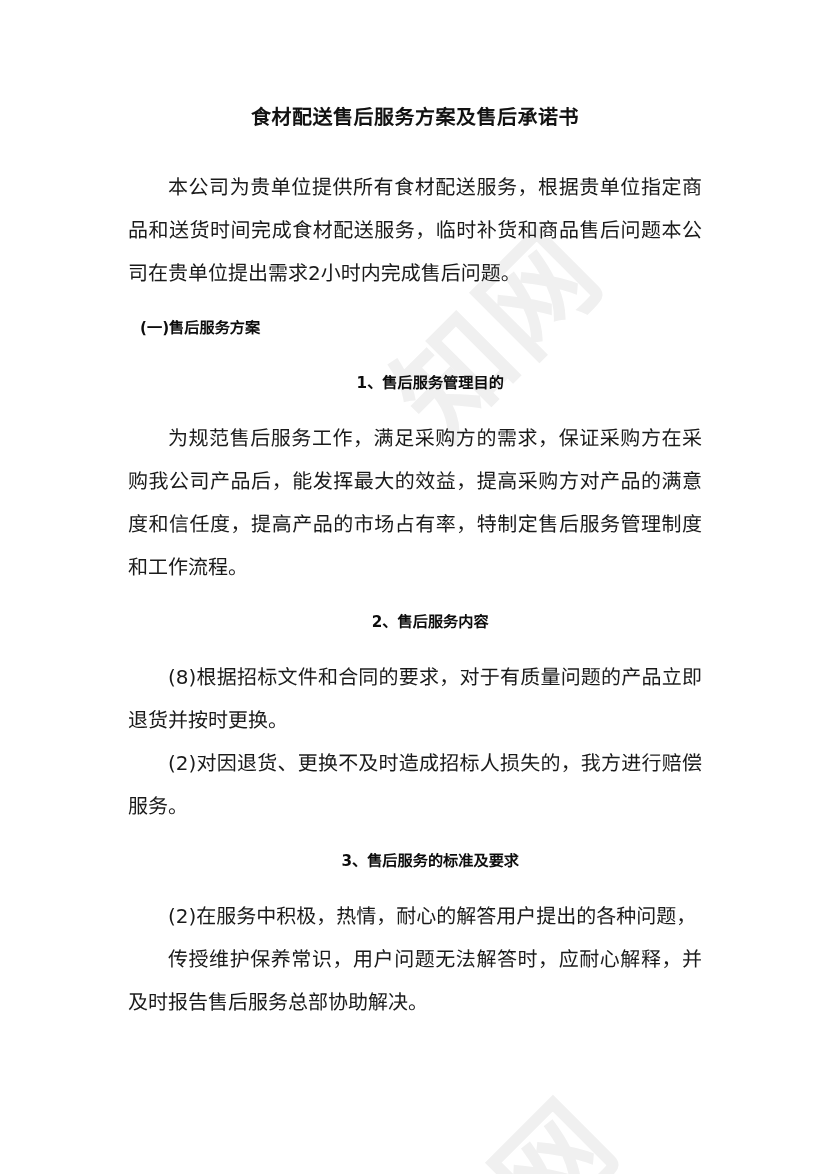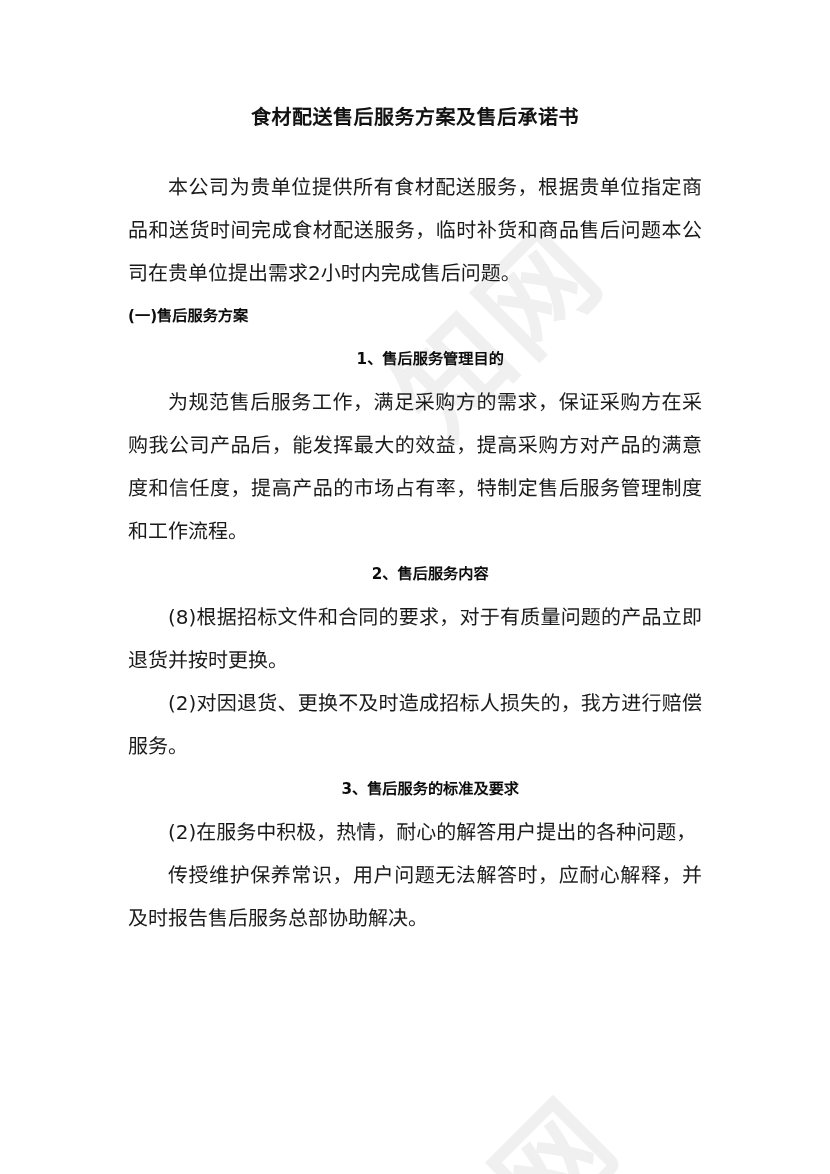--- a/index.html
+++ b/index.html
@@ -83,21 +83,21 @@
   }
   .para--first {
     margin-top: 32px;
   }
   
   .para--indent {
     text-indent: 2em;
   }
 
   .heading {
-    margin: 0;
+    margin: 12px;
     font-size: 15.2px;
     font-weight: 700;
     line-height: 43px;
     color: #0d0d0d;
     text-align: left;
   }
   
   .heading--l1 {
     text-indent: 0;
   }

